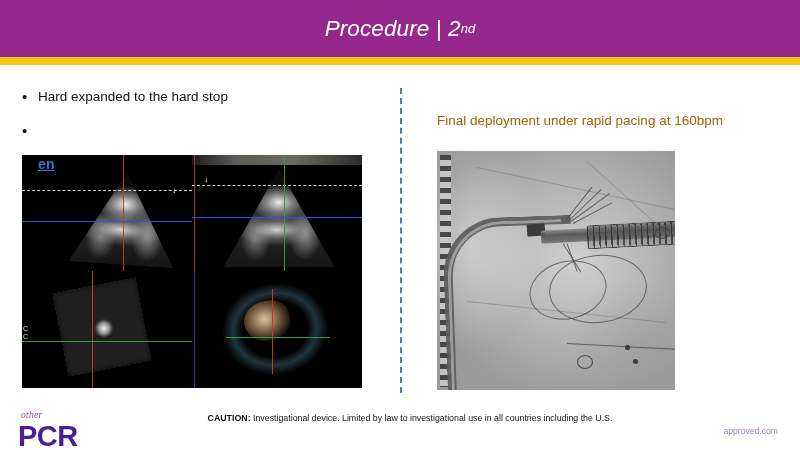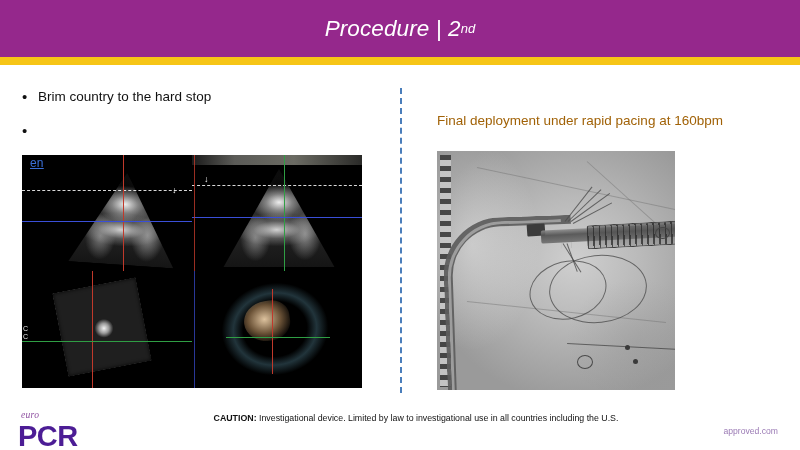--- a/index.html
+++ b/index.html
@@ -60,22 +60,22 @@
     position:absolute;left:22px;top:155px;width:340px;height:233px;
     background:#000;overflow:hidden;
   }
   .quad{position:absolute;overflow:hidden;background:#000;}
   .q-tl{left:0;top:0;width:170px;height:116px;}
   .q-tr{left:170px;top:0;width:170px;height:116px;}
   .q-bl{left:0;top:116px;width:170px;height:117px;}
   .q-br{left:170px;top:116px;width:170px;height:117px;}
 
   .echo-label{
-    position:absolute;left:8px;top:1px;
-    color:#3a6fd8;font-size:12px;font-weight:400;
+    position:absolute;left:16px;top:1px;
+    color:#3a6fd8;font-size:14px;font-weight:700;
     text-decoration:underline;letter-spacing:.2px;
   }
   .greyband{
     position:absolute;left:0;top:0;width:100%;height:10px;
     background:linear-gradient(90deg,#1a1a1a 0%,#5b5b57 25%,#6b6b63 60%,#2a2a28 100%);
   }
   
   .fan{
     position:absolute;
     width:112px;height:92px;
@@ -227,21 +227,21 @@
     position:absolute;width:5px;height:5px;border-radius:50%;
     background:#3a3a3a;
   }
   .pig-ring{
     position:absolute;left:60px;top:200px;width:14px;height:12px;
     border:1.5px solid #4a4a4a;border-radius:50%;
   }
 
   
   .caution{
-    position:absolute;left:116px;top:412px;width:600px;
+    position:absolute;left:110px;top:412px;width:600px;
     text-align:center;color:#111;font-size:8.8px;line-height:12.5px;
   }
   .site{
     position:absolute;right:22px;top:426px;
     color:#9b7bb5;font-size:8.6px;
   }
   
   .logo{position:absolute;left:18px;top:410px;width:80px;height:36px;}
   .logo-euro{
     position:absolute;left:3px;top:0;
@@ -262,21 +262,21 @@
   <div class="title-band"></div>
   <div class="title-text">
     <span>Procedure | 2</span>
       <sup>nd</sup>
   </div>
   <div class="accent-band"></div>
 
   <div class="bullets">
     <div class="bullet">
       <span class="dot">•</span>
-      <span class="btxt">Brim country to the hard stop</span>
+      <span class="btxt">Hard expanded to the hard stop</span>
     </div>
     <div class="bullet">
       <span class="dot">•</span>
     </div>
   </div>
 
   <div class="divider"></div>
 
   <div class="right-caption">Final deployment under rapid pacing at 160bpm</div>
 
@@ -352,17 +352,17 @@
     <div class="pig-ring" style="left:140px;top:204px;"></div>
   </div>
 
   <div class="caution">
     <span style="font-weight:700">CAUTION:</span><span> Investigational device. Limited by law to investigational use in all countries including the U.S.</span><br>
   </div>
 
   <div class="site">approved.com</div>
 
   <div class="logo">
-    <div class="logo-euro">euro</div>
+    <div class="logo-euro">other</div>
     <div class="logo-pcr">PCR</div>
   </div>
 
 </div>
 
 </body></html>

